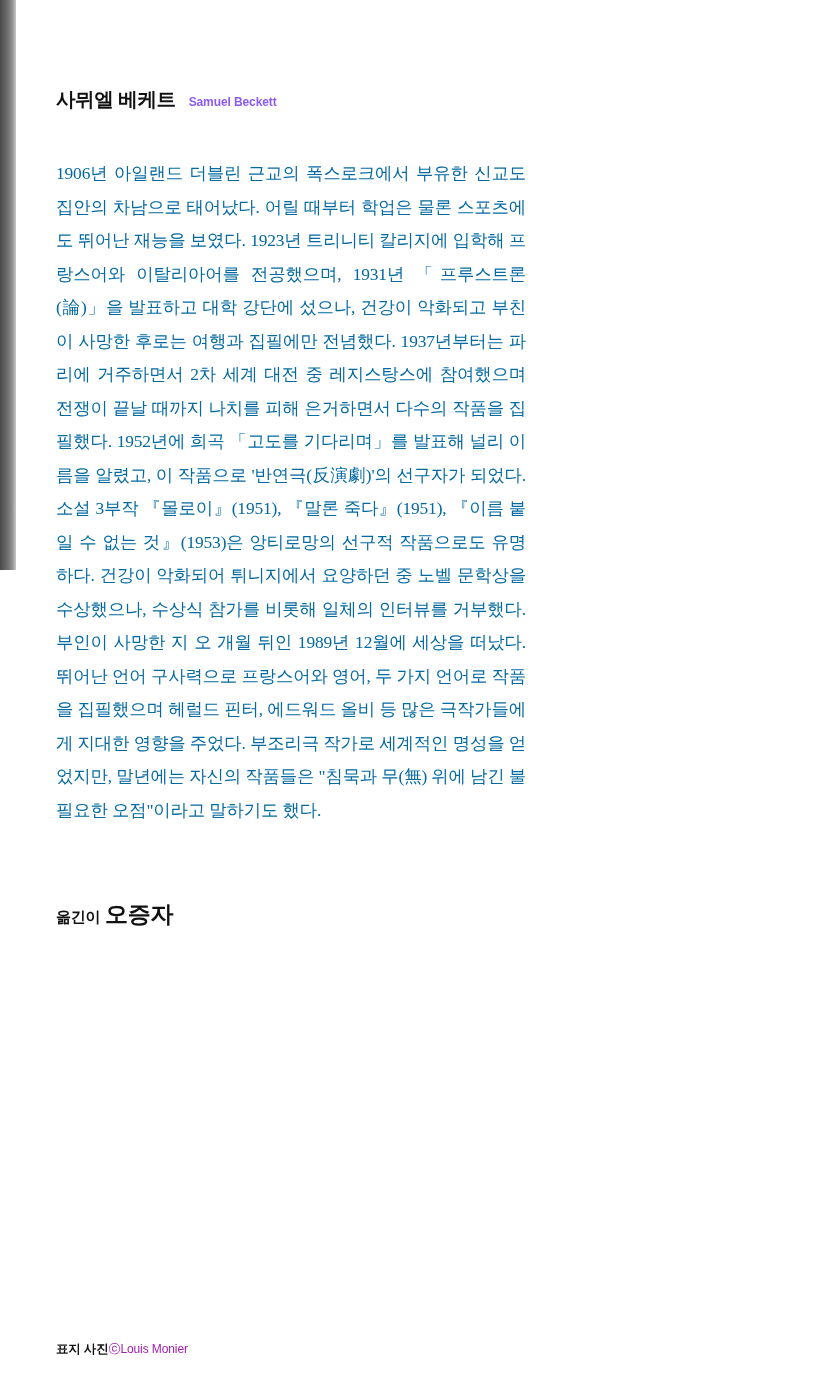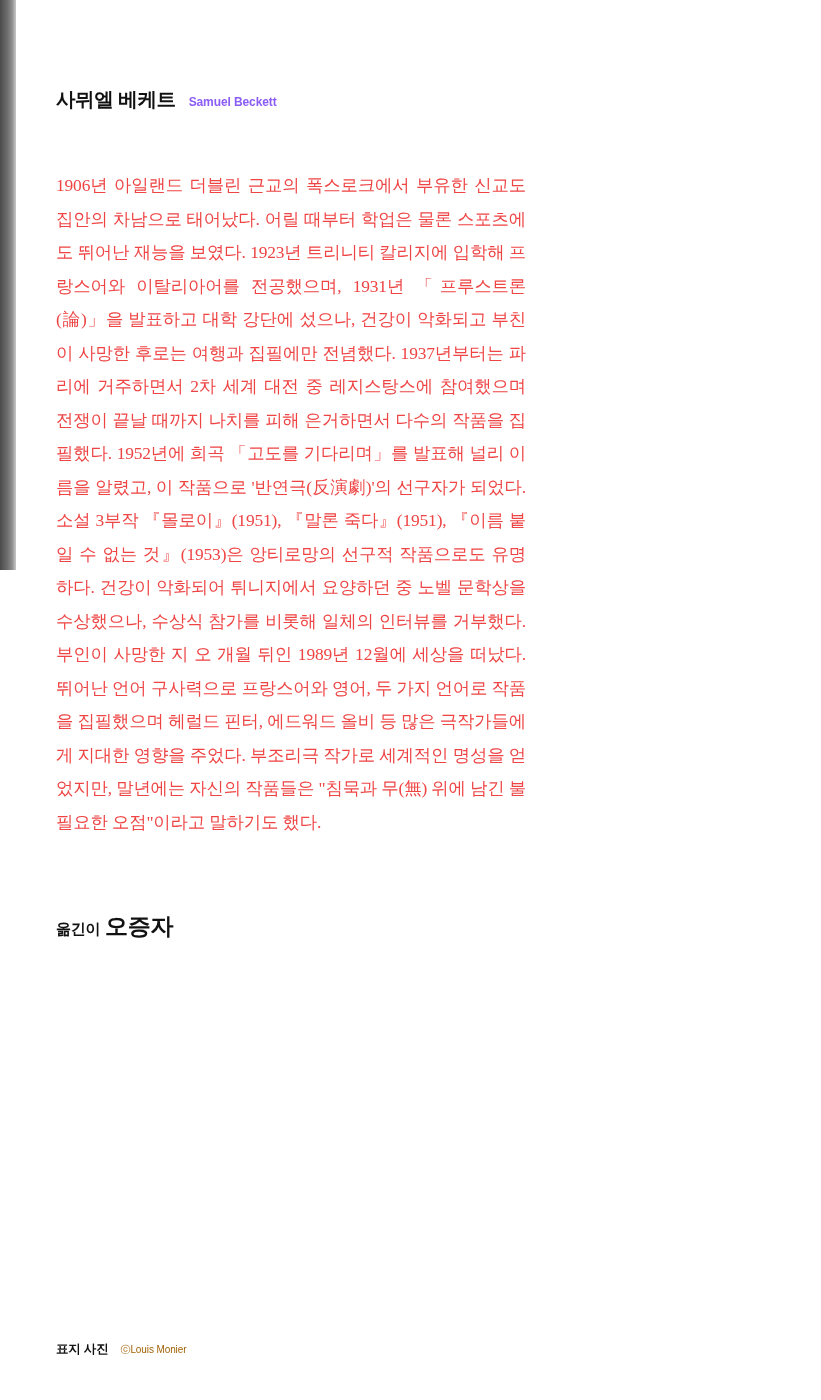--- a/index.html
+++ b/index.html
@@ -38,21 +38,21 @@
     position: absolute;
     left: 56px;
     top: 86px;
     width: 470px;
   }
 
   .author-heading {
     display: flex;
     align-items: baseline;
     gap: 13px;
-    margin: 0 0 56px 0;
+    margin: 0 0 44px 0;
     text-align: center;
   }
   .author-name-ko {
     font-family: "Liberation Sans", "DejaVu Sans", sans-serif;
     font-weight: bold;
     font-size: 19.5px;
     letter-spacing: -0.4px;
     color: #111111;
   }
   .author-name-en {
@@ -63,21 +63,21 @@
     color: #8b5cf6;
   }
 
   .body-paragraph {
     font-family: "Liberation Serif", "DejaVu Serif", serif;
     font-size: 17.4px;
     line-height: 1.925;
     text-align: justify;
     text-justify: inter-character;
     letter-spacing: -0.15px;
-    color: #ef4444;
+    color: #0369a1;
     margin: 0;
     word-break: break-all;
   }
 
   .translator-heading {
     display: flex;
     align-items: baseline;
     gap: 5px;
     margin: 72px 0 42px 0;
   }
@@ -95,34 +95,34 @@
     letter-spacing: -0.3px;
     color: #111111;
   }
 
   .footer {
     position: absolute;
     left: 56px;
     bottom: 42px;
     display: flex;
     align-items: baseline;
-    gap: 12px;
+    gap: 0;
   }
   .footer-label {
     font-family: "Liberation Sans", "DejaVu Sans", sans-serif;
     font-weight: bold;
     font-size: 12.5px;
     letter-spacing: -0.2px;
     color: #111111;
   }
   .footer-credit {
     font-family: "Liberation Sans", "DejaVu Sans", sans-serif;
-    font-size: 10px;
+    font-size: 12px;
     letter-spacing: -0.1px;
-    color: #a16207;
+    color: #a21caf;
     text-align: center;
   }
 </style>
 </head>
 <body>
 
 <div class="page">
 
   <div class="gutter-strip"></div>
 

